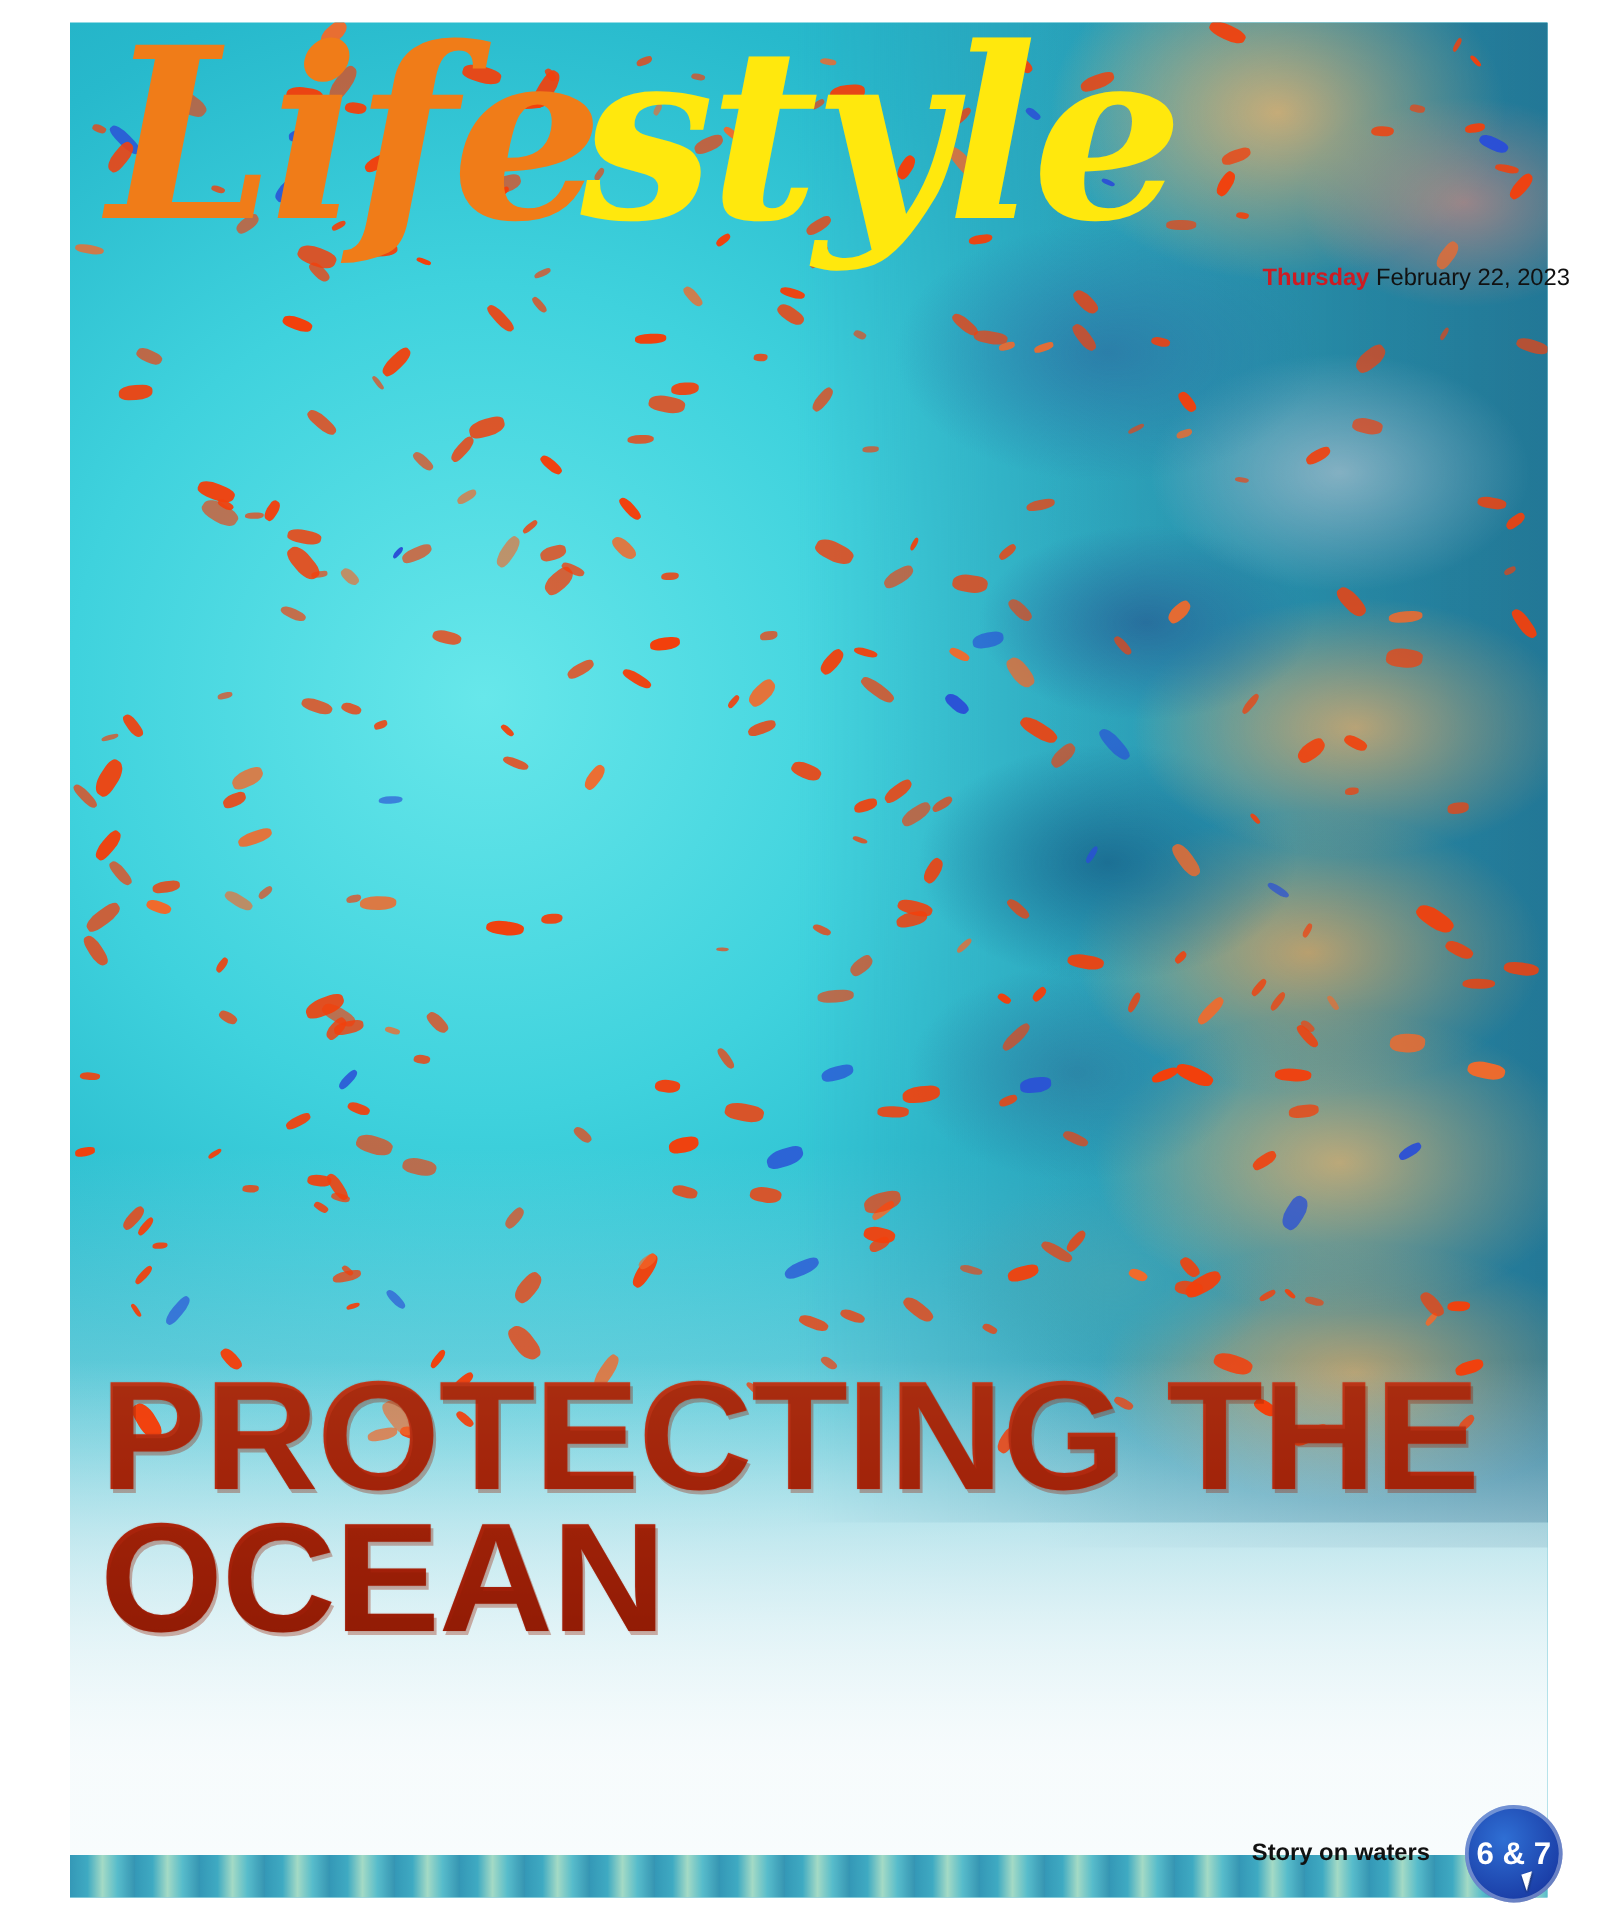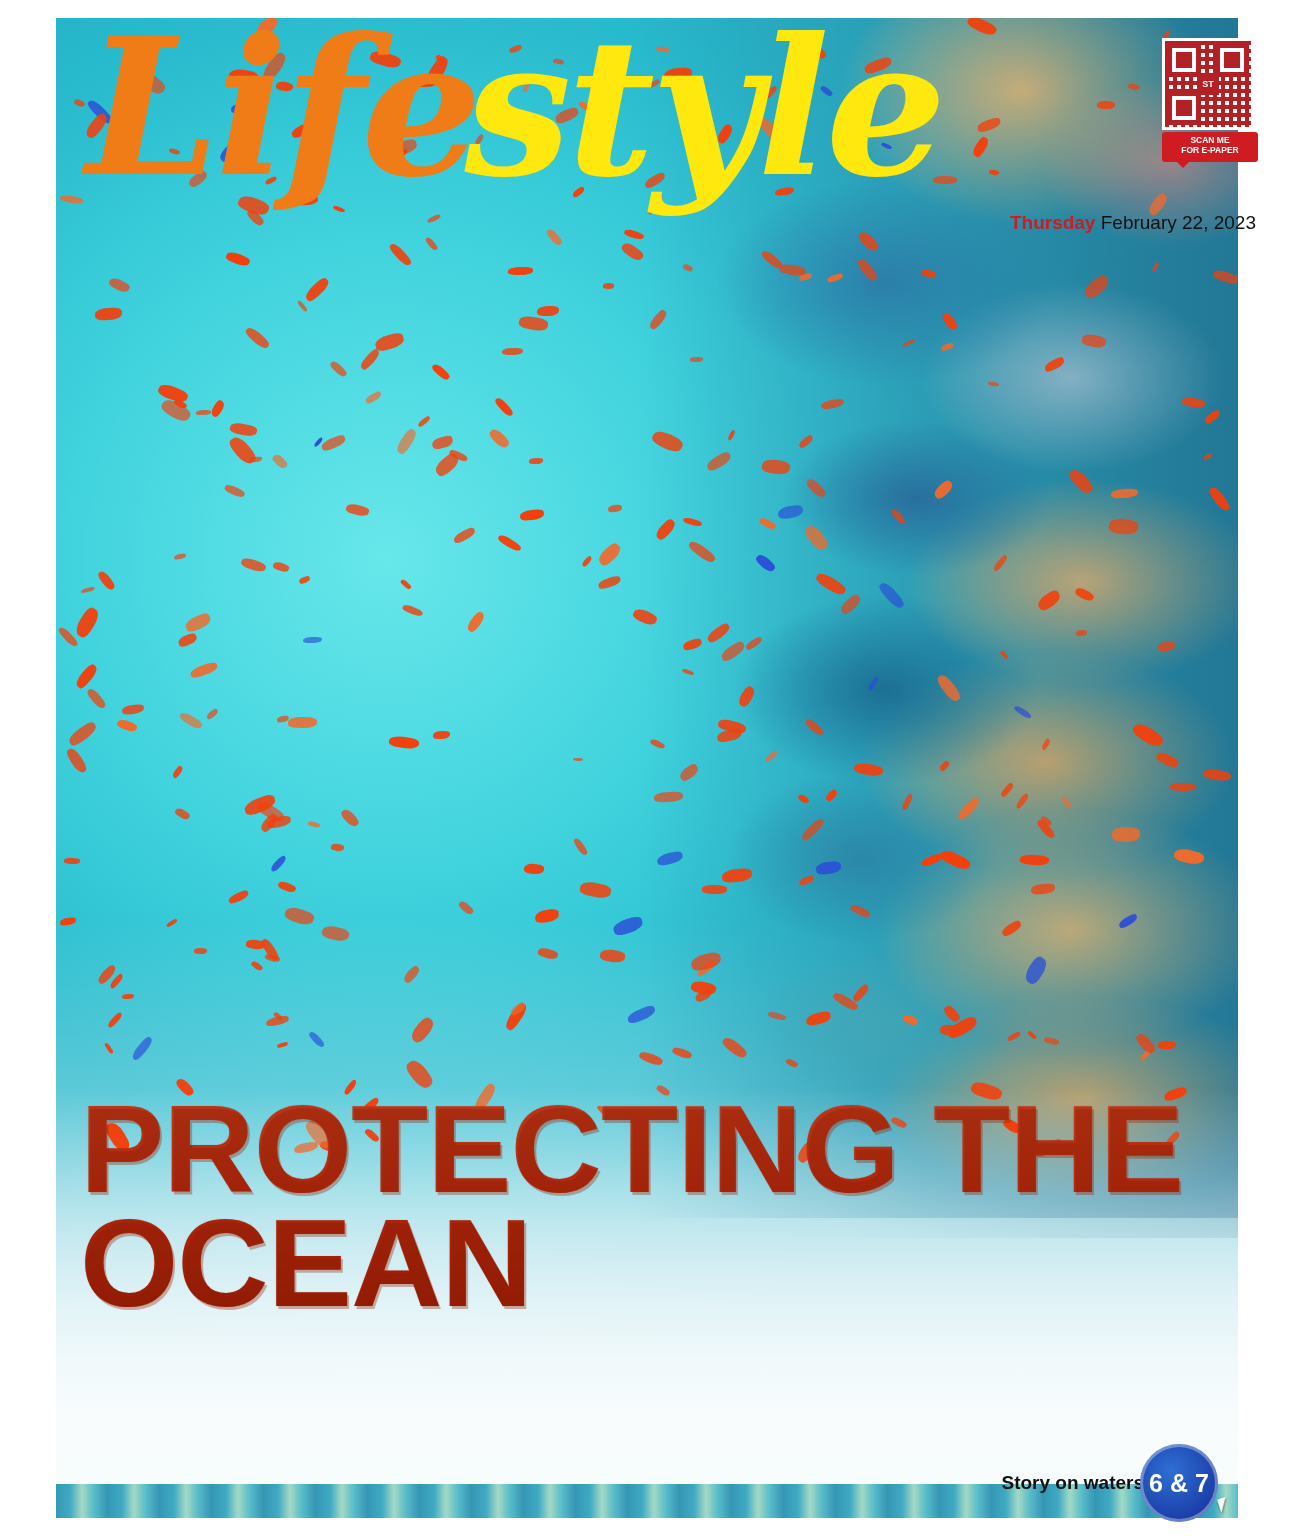--- a/index.html
+++ b/index.html
@@ -290,21 +290,21 @@
     position: absolute;
     right: 150px;
     bottom: 42px;
     z-index: 8;
     font-size: 19px;
     font-weight: 700;
     color: #111;
   }
   .page-badge {
     position: absolute;
-    right: 76px;
+    right: 44px;
     bottom: 14px;
     z-index: 8;
     width: 78px;
     height: 78px;
     border-radius: 50%;
     background: radial-gradient(circle at 40% 35%, #2f6fd4, #1b3fa8 70%, #12307f 100%);
     color: #fff;
     display: flex;
     align-items: center;
     justify-content: center;
@@ -668,40 +668,20 @@
         <span class="fish" style="left: 524.231px; top: 865.029px; width: 30.7635px; height: 13.6152px; transform: rotate(12.9378deg); opacity: 0.86;"></span>
       </div>
 
     <div class="bottom-strip"></div>
   </div>
 
   <div class="masthead">
     <span class="life">Life</span><span class="style">style</span>
   </div>
 
-  <div class="qr-box">
-    <div class="qr-code">
-      <div class="qr-grid">
-        <span class="qr-eye tl">
-            <i></i>
-          </span>
-        <span class="qr-eye tr">
-            <i></i>
-          </span>
-        <span class="qr-eye bl">
-            <i></i>
-          </span>
-        <span class="qr-center">ST</span>
-      </div>
-    </div>
-    <div class="qr-caption">
-      <div>SCAN ME</div>
-      <div>FOR E-PAPER</div>
-    </div>
-  </div>
 
   <div class="dateline">
     <b>Thursday</b><span> February 22, 2023</span>
   </div>
 
   <div class="headline">PROTECTING THE OCEAN</div>
 
 
   <div class="story-on">Story on waters</div>
   <div class="page-badge">6 &amp; 7</div>

